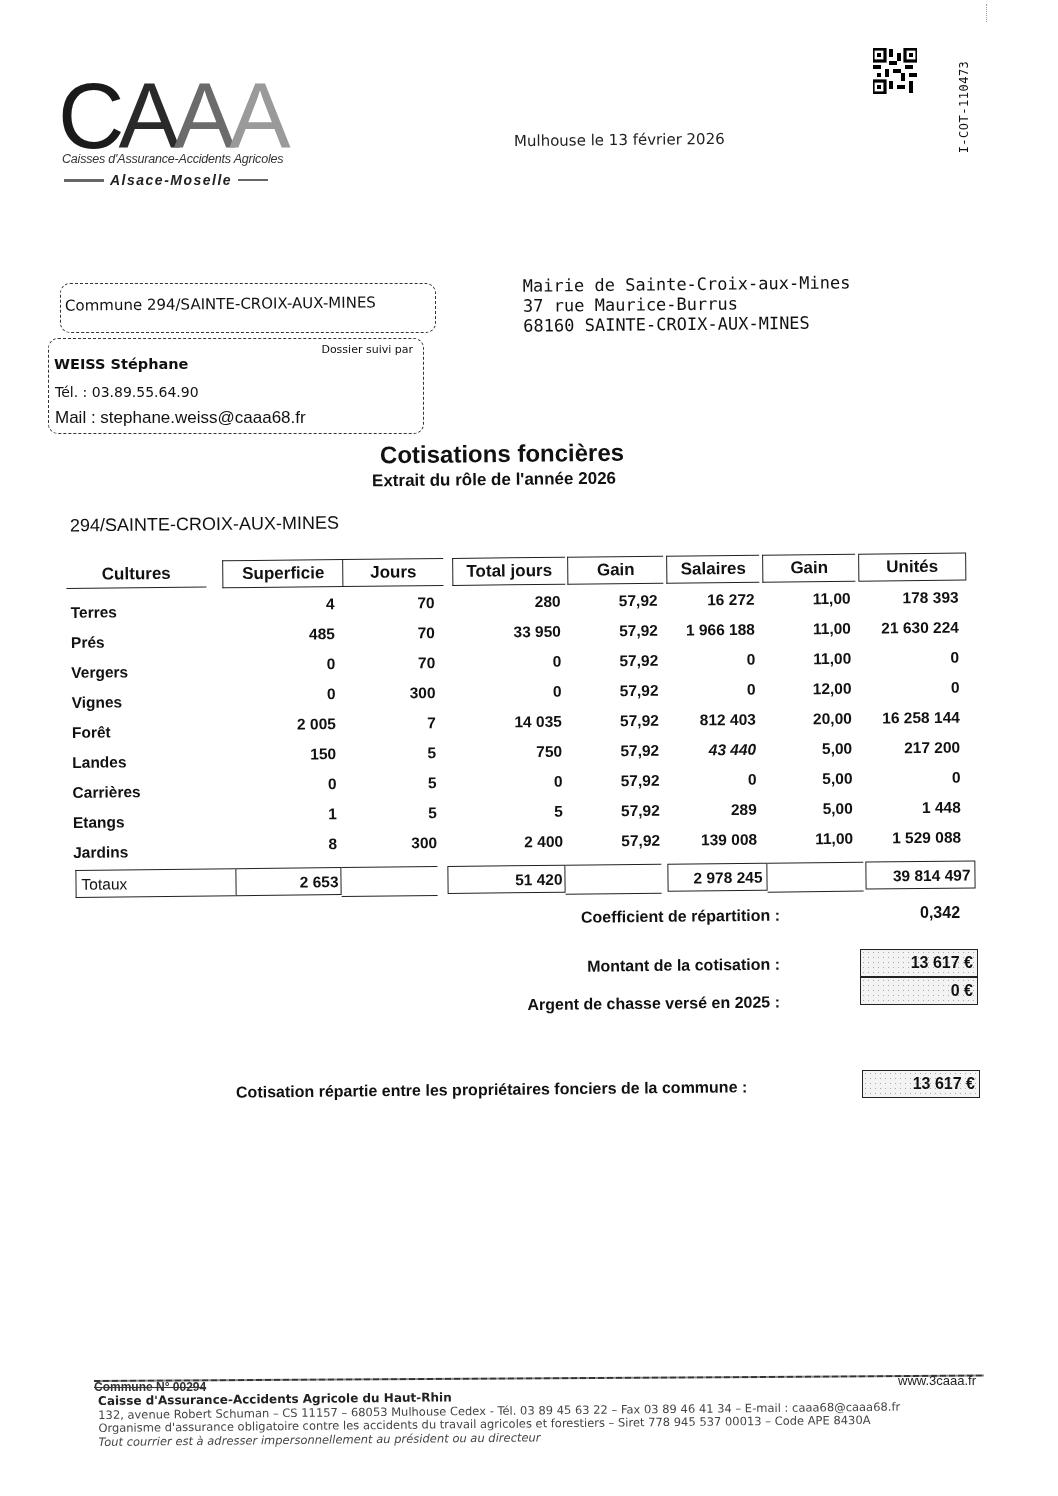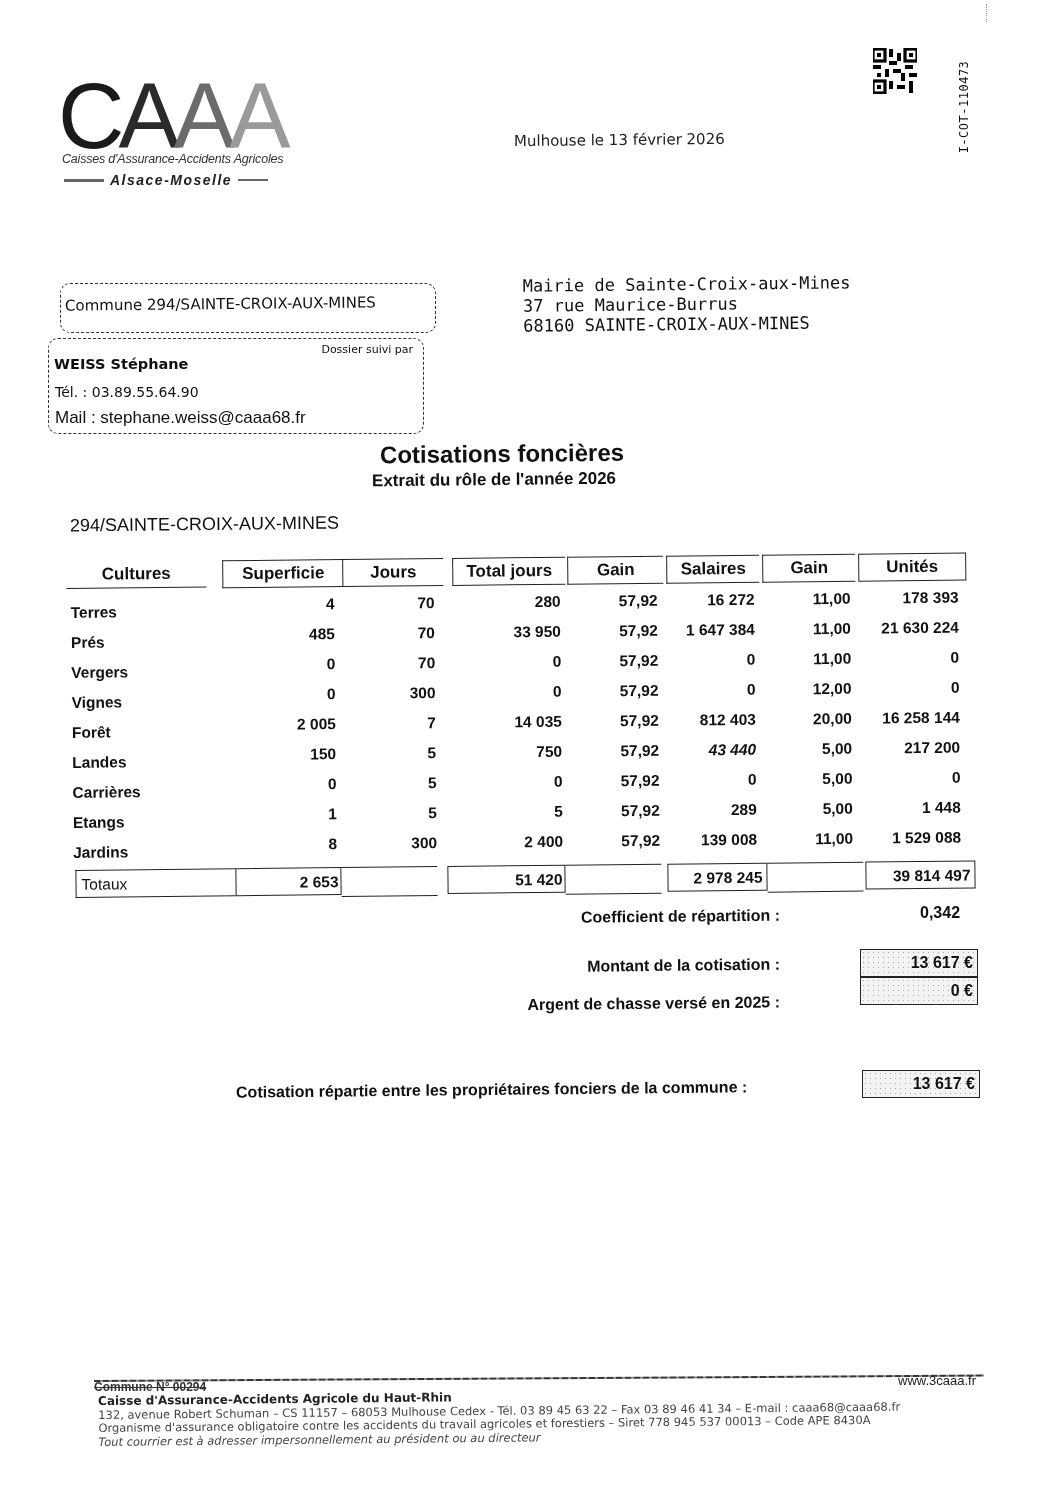--- a/index.html
+++ b/index.html
@@ -159,21 +159,21 @@
         <div class="cell" style="left: 604px; width: 88px;">16 272</div>
         <div class="cell" style="left: 700px; width: 88px;">11,00</div>
         <div class="cell" style="left: 796px; width: 100px;">178 393</div>
       </div>
       <div class="row" style="top: 74px;">
         <div class="cell label" style="left: 8px; width: 140px;">Prés</div>
         <div class="cell" style="left: 160px; width: 112px;">485</div>
         <div class="cell" style="left: 280px; width: 92px;">70</div>
         <div class="cell" style="left: 390px; width: 108px;">33 950</div>
         <div class="cell" style="left: 505px; width: 90px;">57,92</div>
-        <div class="cell" style="left: 604px; width: 88px;">1 647 384</div>
+        <div class="cell" style="left: 604px; width: 88px;">1 966 188</div>
         <div class="cell" style="left: 700px; width: 88px;">11,00</div>
         <div class="cell" style="left: 796px; width: 100px;">21 630 224</div>
       </div>
       <div class="row" style="top: 104px;">
         <div class="cell label" style="left: 8px; width: 140px;">Vergers</div>
         <div class="cell" style="left: 160px; width: 112px;">0</div>
         <div class="cell" style="left: 280px; width: 92px;">70</div>
         <div class="cell" style="left: 390px; width: 108px;">0</div>
         <div class="cell" style="left: 505px; width: 90px;">57,92</div>
         <div class="cell" style="left: 604px; width: 88px;">0</div>

